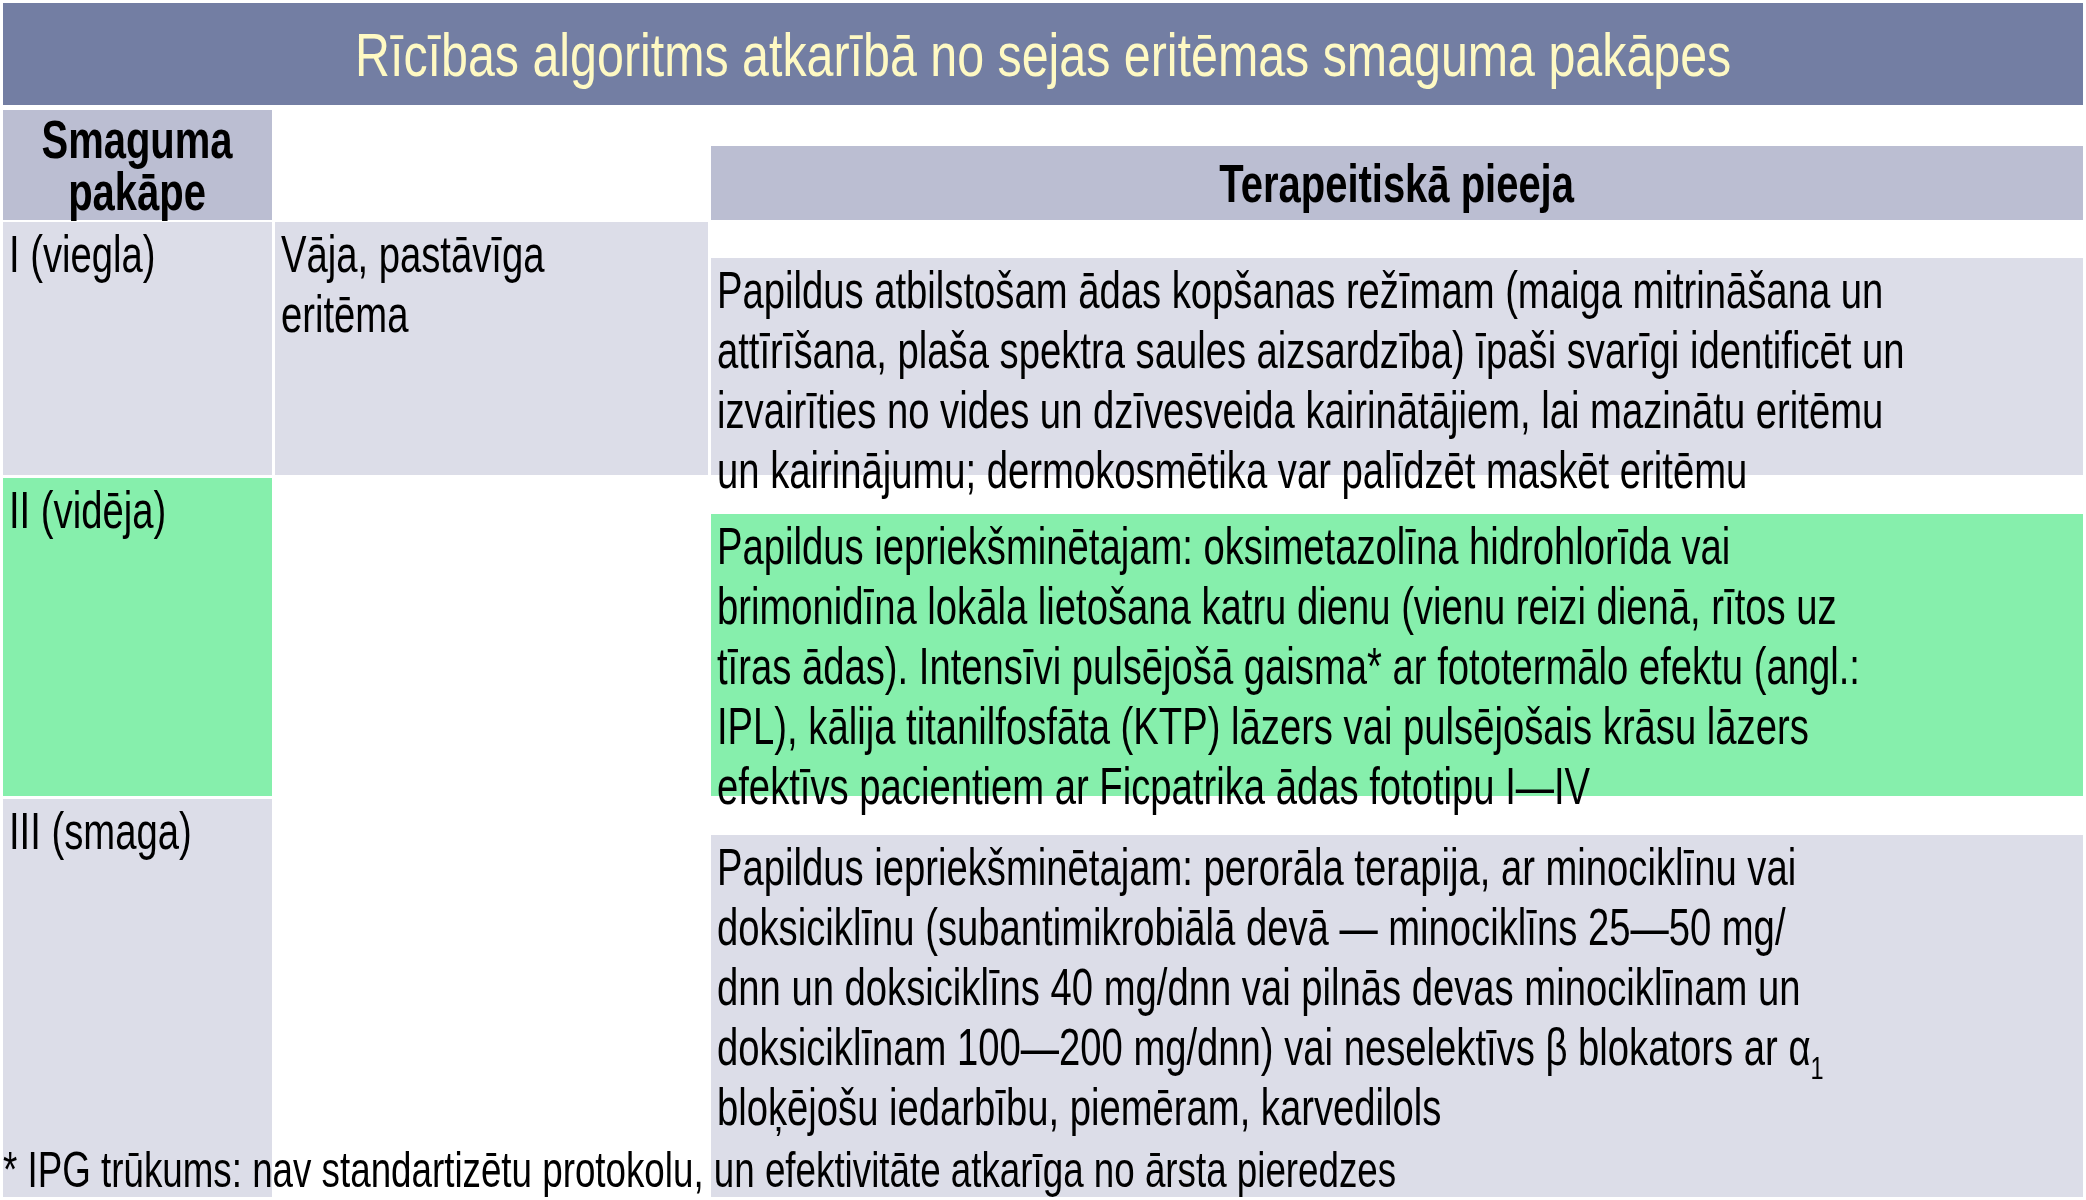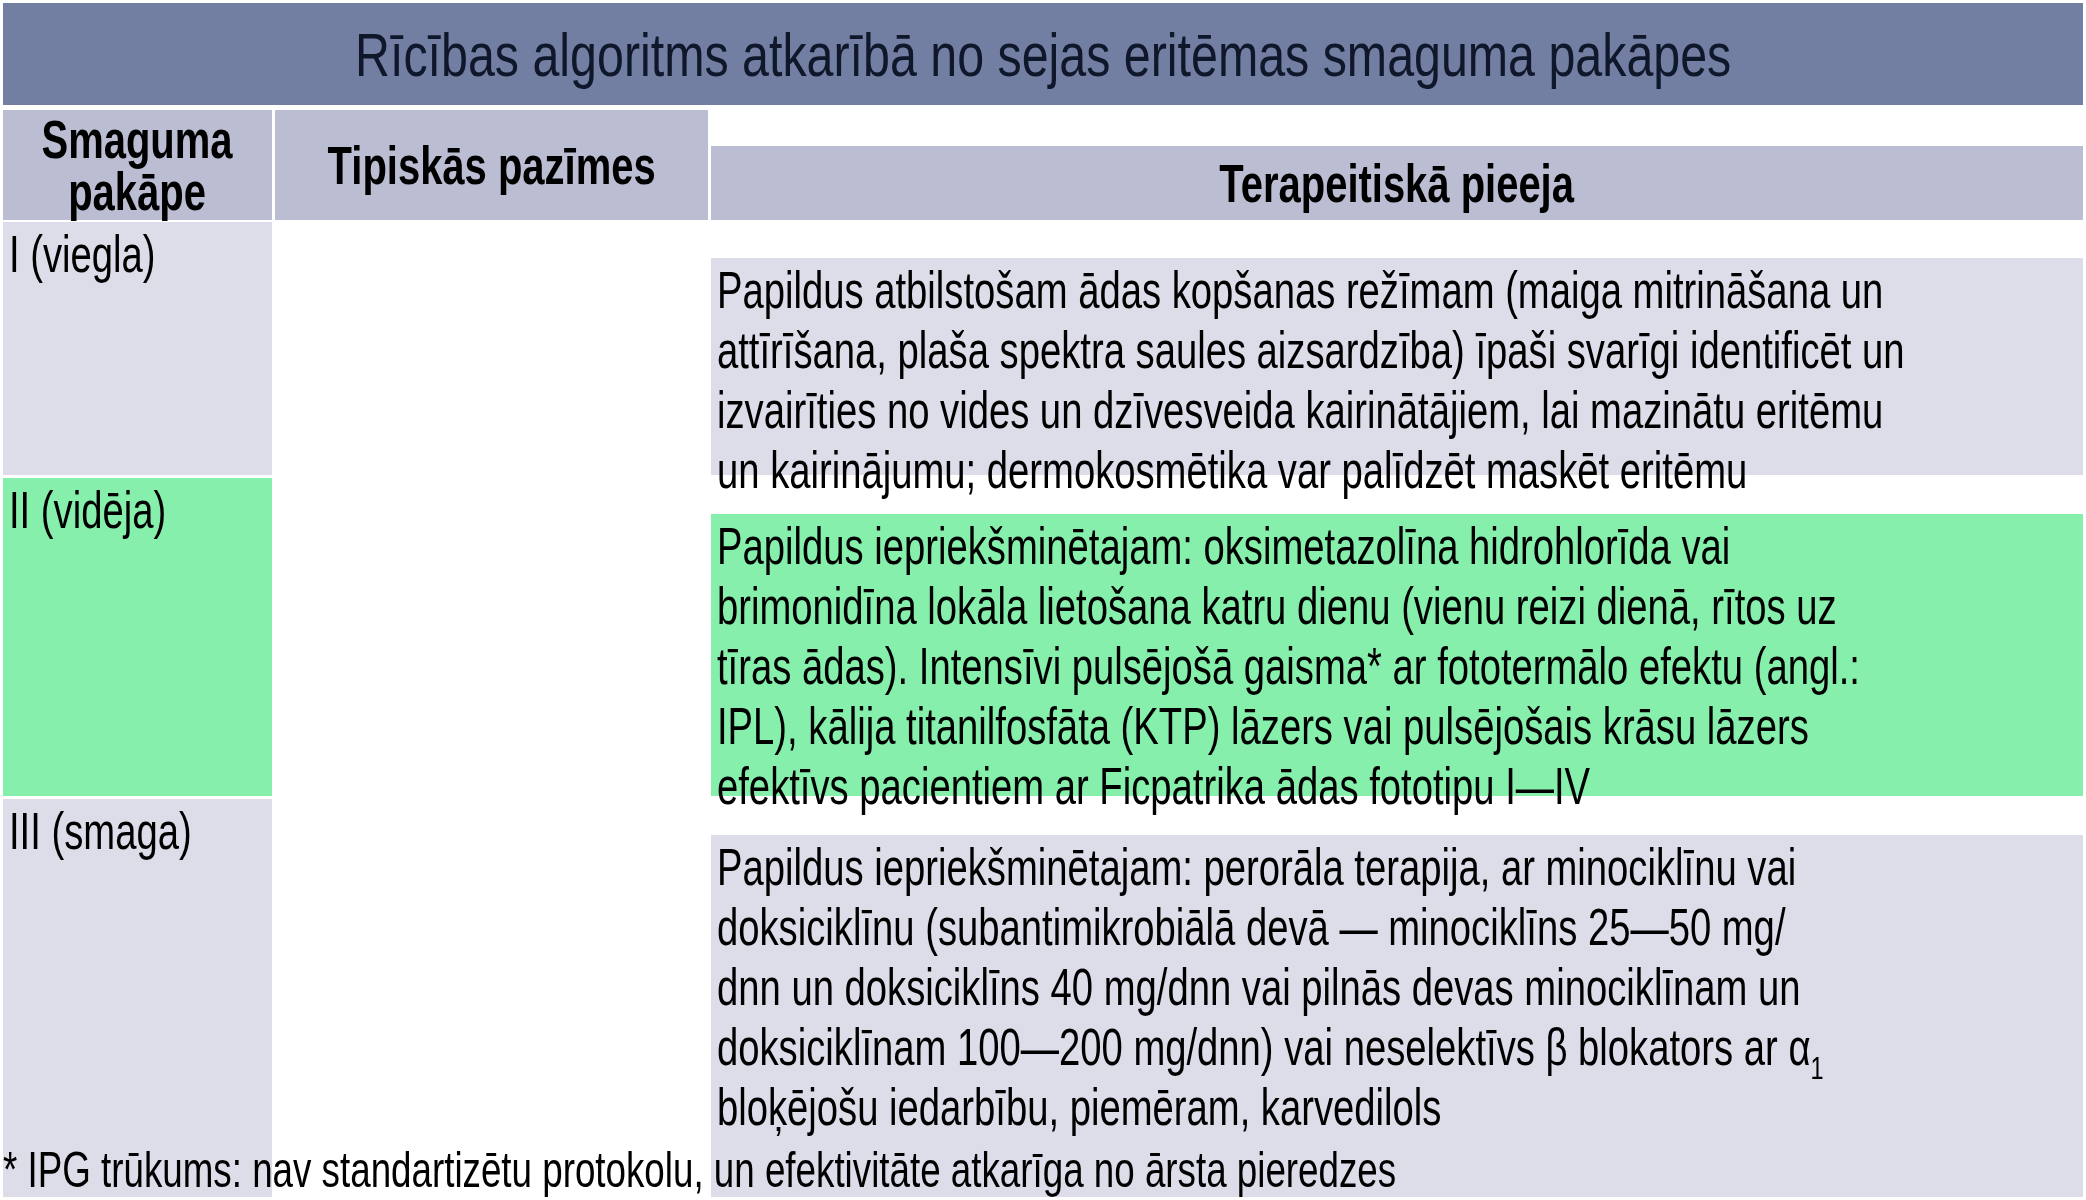--- a/index.html
+++ b/index.html
@@ -1,20 +1,20 @@
 <!DOCTYPE html>
 <html><head>
 <meta charset="utf-8">
 <style>
   html, body { margin:0; padding:0; background:#ffffff; }
   body { width:2086px; height:1200px; position:relative; overflow:hidden;
          font-family:"Liberation Sans", sans-serif; color:#000; }
   .table { position:absolute; left:3px; top:3px; width:2080px; }
   .title-bar { position:absolute; left:0; top:0; width:2080px; height:102px;
-               background:#737ea3; color:#0f172a; display:flex; align-items:center; justify-content:center; }
+               background:#737ea3; color:#fef9c3; display:flex; align-items:center; justify-content:center; }
   .title-text { font-size:62px; display:inline-block; transform:scaleX(0.78); white-space:nowrap; letter-spacing:0px; }
   .row { position:absolute; left:0; width:2080px; }
   .cell { position:absolute; top:0; bottom:0; box-sizing:border-box; overflow:visible; }
   .c1 { left:0; width:269px; }
   .c2 { left:272px; width:433px; }
   .c3 { left:708px; width:1372px;margin-top:36px; }
   .hdr .cell { background:#bbbed2; display:flex; align-items:center; justify-content:center; }
   .hdr-text { font-weight:bold; font-size:54px; line-height:52px; text-align:center;
               display:inline-block; transform:scaleX(0.74); white-space:nowrap; }
   .r-odd .cell { background:#dcdde8;padding-left:44px; }
@@ -34,31 +34,32 @@
     <span class="title-text">Rīcības algoritms atkarībā no sejas eritēmas smaguma pakāpes</span>
   </div>
 
   <div class="row hdr" style="top:107px; height:110px;padding-left:16px;">
     <div class="cell c1">
       <span class="hdr-text">
         <span>Smaguma</span><br>
         <span>pakāpe</span>
       </span>
     </div>
-    <div class="cell c2">
-      <span class="hdr-text">Tipiskās pazīmes</span>
-    </div>
     <div class="cell c3">
       <span class="hdr-text">Terapeitiskā pieeja</span>
     </div>
   </div>
 
   <div class="row r-odd" style="top:219px; height:253px;">
     <div class="cell c1">
       <div class="body-text">I (viegla)</div>
+    </div>
+    <div class="cell c2">
+      <div class="body-text"><span>Vāja, pastāvīga</span>
+<span>eritēma</span></div>
     </div>
     <div class="cell c3">
       <div class="body-text"><span>Papildus atbilstošam ādas kopšanas režīmam (maiga mitrināšana un</span>
 <span>attīrīšana, plaša spektra saules aizsardzība) īpaši svarīgi identificēt un</span>
 <span>izvairīties no vides un dzīvesveida kairinātājiem, lai mazinātu eritēmu</span>
 <span>un kairinājumu; dermokosmētika var palīdzēt maskēt eritēmu</span></div>
     </div>
   </div>
 
   <div class="row r-even" style="top:475px; height:318px;">

